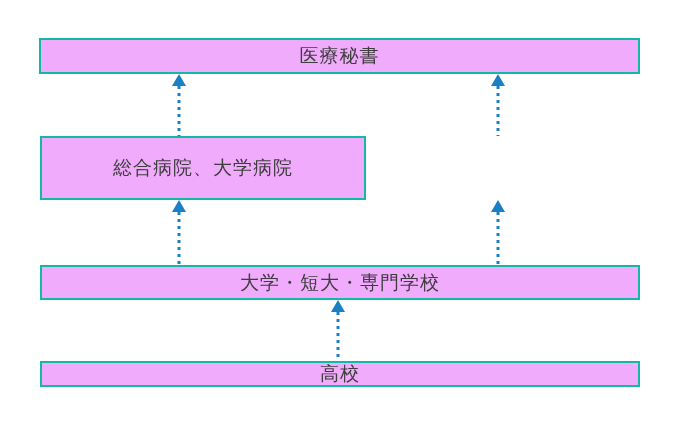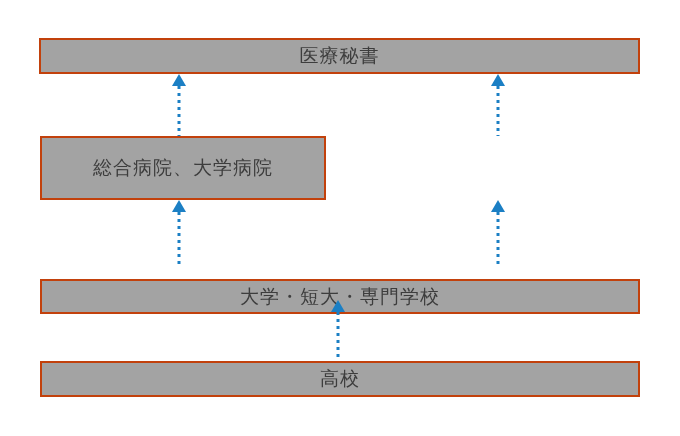--- a/index.html
+++ b/index.html
@@ -11,39 +11,39 @@
     position: relative;
     width: 680px;
     height: 436px;
     background: #ffffff;
     font-family: "Liberation Sans", "DejaVu Sans", sans-serif;
     overflow: hidden;
   }
   .node {
     position: absolute;
     box-sizing: border-box;
-    background: #a3a3a3;
-    border: 2px solid #c2410c;
+    background: #f0abfc;
+    border: 2px solid #14b8a6;
     display: flex;
     align-items: center;
     justify-content: center;
   }
   .node .label {
     color: #3d3d3d;
     font-size: 19px;
     font-weight: 400;
     letter-spacing: 1px;
     white-space: nowrap;
   }
   
   #node-top        { left: 39px;  top: 38px;  width: 601px; height: 36px; }
-  #node-mid-left   { left: 40px;  top: 136px; width: 286px; height: 64px; }
+  #node-mid-left   { left: 40px;  top: 136px; width: 326px; height: 64px; }
   #node-mid-right  { left: 359px; top: 136px; width: 281px; height: 64px; }
-  #node-school     { left: 40px;  top: 279px; width: 600px; height: 35px; }
-  #node-highschool { left: 40px;  top: 361px; width: 600px; height: 36px; }
+  #node-school     { left: 40px;  top: 265px; width: 600px; height: 35px; }
+  #node-highschool { left: 40px;  top: 361px; width: 600px; height: 26px; }
 
   
   .arrow { position: absolute; }
   .arrow .head {
     position: absolute;
     width: 0; height: 0;
     border-left: 7px solid transparent;
     border-right: 7px solid transparent;
     border-bottom: 12px solid #1b7fc4;
     left: 50%;

